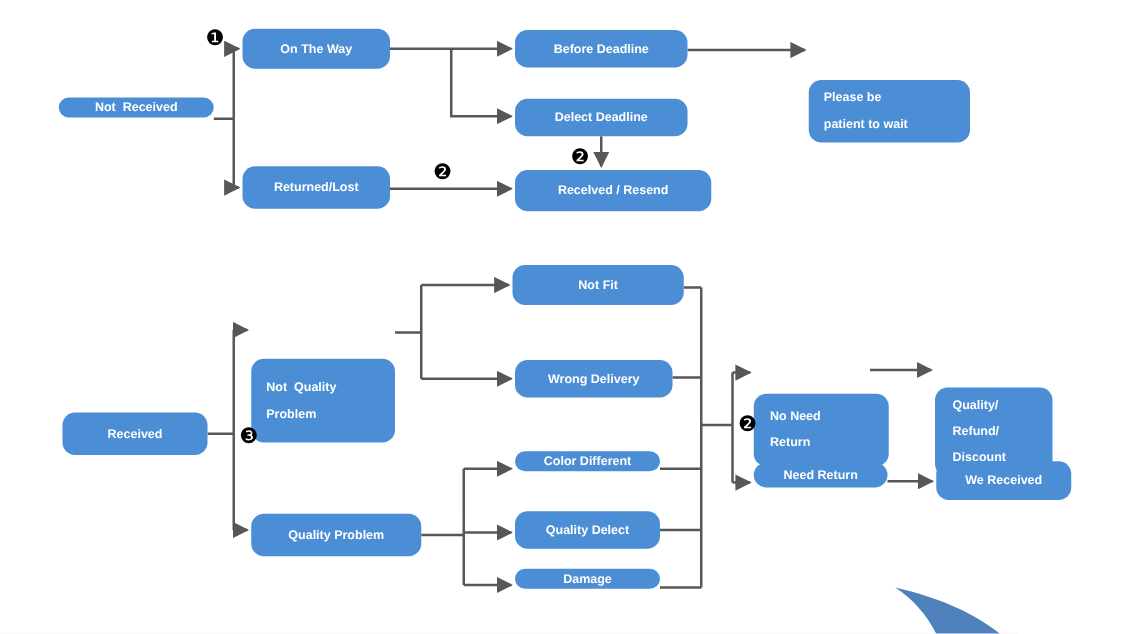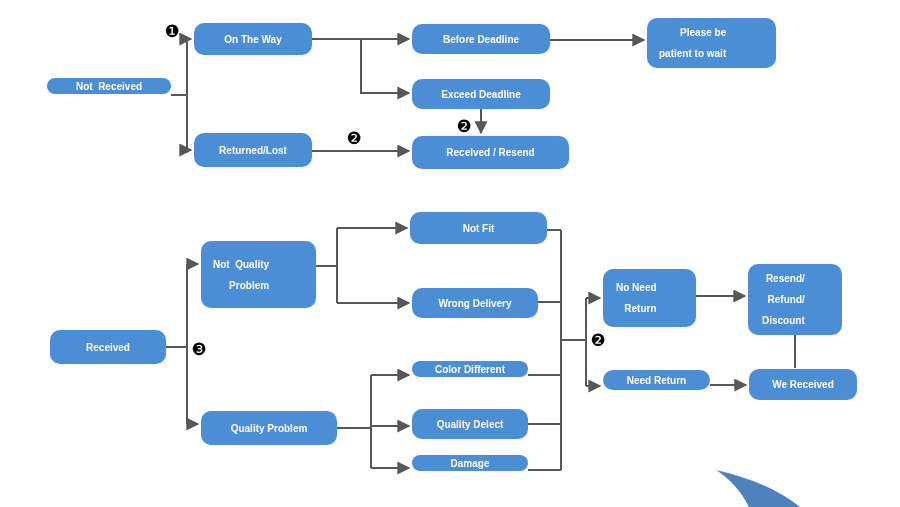--- a/index.html
+++ b/index.html
@@ -24,22 +24,23 @@
     font-weight:bold;
     line-height:21px;
     display:flex;
     align-items:center;
     justify-content:center;
     text-align:center;
     white-space:pre-wrap;
   }
   .n.left{
     justify-content:flex-start;
-    text-align:right;
+    text-align:left;
     padding-left:12px;
+    margin-top:46px;
   }
   .badge{
     position:absolute;
     width:20px;height:20px;
     font-family:"DejaVu Sans",sans-serif;
     font-size:17px;line-height:20px;
     text-align:center;
     color:#000000;
   }
 </style>
@@ -84,38 +85,38 @@
     <path class="line" marker-end="url(#arr)" d="M696,296 H745"></path>
     <path class="line" marker-end="url(#arr)" d="M710,385 H746"></path>
 
     <path class="swoosh-path" d="M716,470 C752,478 780,491 800,507 L749,507 C741,491 729,478 716,470 Z"></path>
   </svg>
 
   <div class="n" style="left:47px;top:78px;width:124px;height:16px">Not  Received</div>
   <div class="n" style="left:194px;top:23px;width:118px;height:32px">On The Way</div>
   <div class="n" style="left:194px;top:133px;width:118px;height:34px">Returned/Lost</div>
   <div class="n" style="left:412px;top:24px;width:138px;height:30px">Before Deadline</div>
-  <div class="n" style="left:412px;top:79px;width:138px;height:30px">Exceed Deadline</div>
+  <div class="n" style="left:412px;top:79px;width:138px;height:30px">Delect Deadline</div>
   <div class="n left" style="left:647px;top:18px;width:129px;height:50px">Please be
 patient to wait</div>
   <div class="n" style="left:412px;top:136px;width:157px;height:33px">Recelved / Resend</div>
 
   <div class="n" style="left:50px;top:330px;width:116px;height:34px">Received</div>
   <div class="n left" style="left:201px;top:241px;width:115px;height:67px">Not  Quality
 Problem</div>
   <div class="n" style="left:201px;top:411px;width:136px;height:34px">Quality Problem</div>
   <div class="n" style="left:412px;top:288px;width:126px;height:30px">Wrong Delivery</div>
   <div class="n" style="left:410px;top:212px;width:137px;height:32px">Not Fit</div>
   <div class="n" style="left:412px;top:361px;width:116px;height:16px">Color Different</div>
   <div class="n" style="left:412px;top:409px;width:116px;height:30px">Quality Delect</div>
   <div class="n" style="left:412px;top:455px;width:116px;height:16px">Damage</div>
-  <div class="n left" style="left:603px;top:269px;width:93px;height:58px;padding-left:13px">No Need
+  <div class="n left" style="left:603px;top:269px;width:108px;height:58px;padding-left:13px">No Need
 Return</div>
   <div class="n" style="left:603px;top:370px;width:107px;height:20px">Need Return</div>
-  <div class="n left" style="left:748px;top:264px;width:94px;height:71px;padding-left:14px">Resend/
+  <div class="n left" style="left:748px;top:264px;width:94px;height:71px;padding-left:14px">Quality/
 Refund/
 Discount</div>
   <div class="n" style="left:749px;top:369px;width:108px;height:31px">We Received</div>
 
   <span class="badge" style="left:162px;top:21px">❶</span>
   <span class="badge" style="left:344px;top:128px">❷</span>
   <span class="badge" style="left:454px;top:116px">❷</span>
   <span class="badge" style="left:588px;top:330px">❷</span>
   <span class="badge" style="left:189px;top:339px">❸</span>
 

